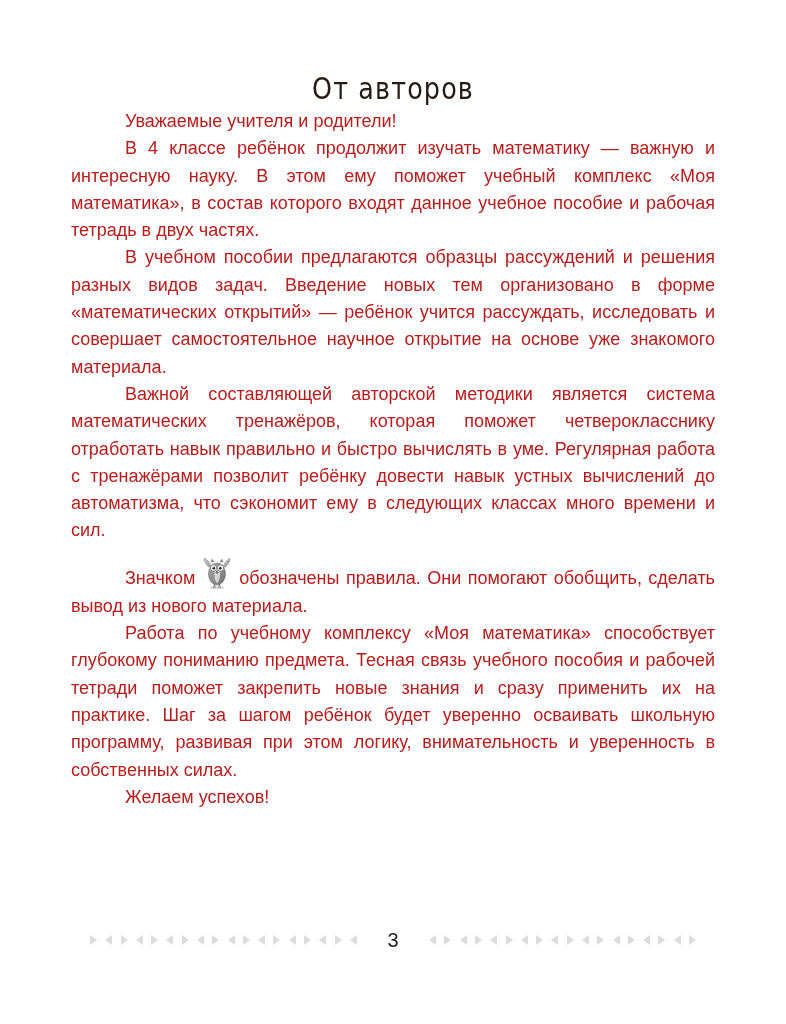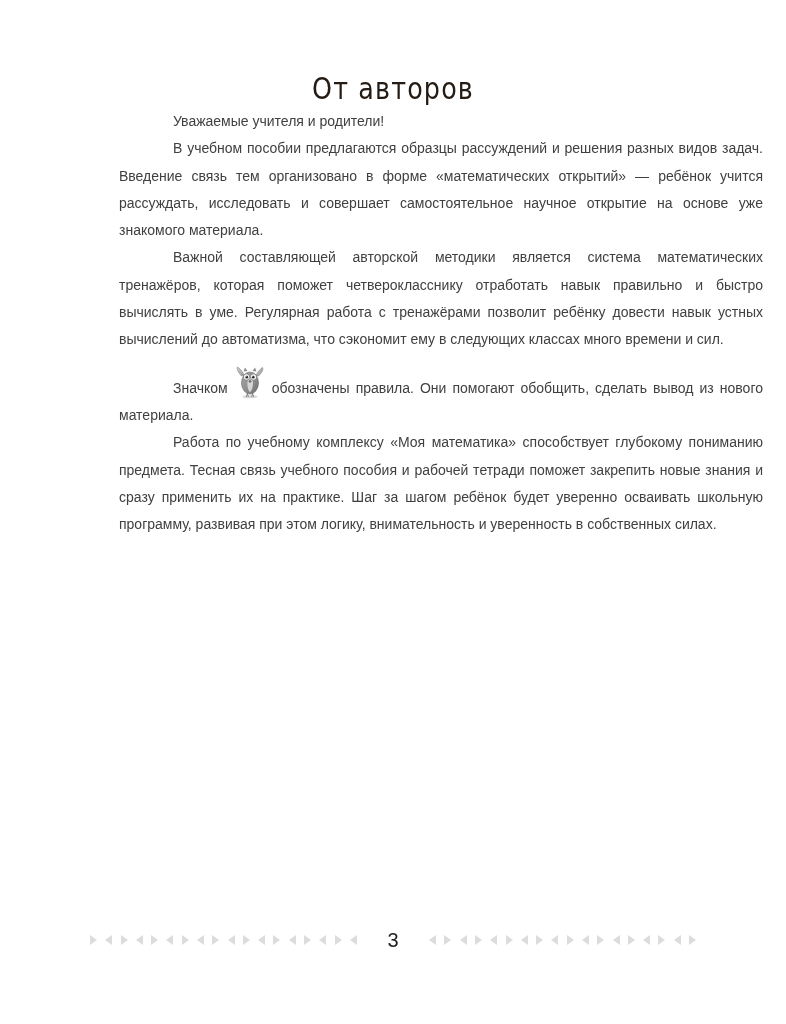--- a/index.html
+++ b/index.html
@@ -39,27 +39,26 @@
     transform-origin: 50% 50%;
     line-height: 1;
   }
 
   
   .content {
     position: absolute;
     top: 108px;
     left: 71px;
     width: 644px;
-    font-size: 14px;
+    font-size: 18px;
     line-height: 27.3px;
-    color: #404040;
+    color: #b91c1c;
     text-align: justify;
     text-justify: inter-word;
     hyphens: manual;
-    margin-left: 48px;
   }
 
   .para {
     margin: 0;
     text-indent: 54px;
     text-align: justify;
   }
   
 
   .para + .para {
@@ -129,22 +128,23 @@
 <body>
 
 <div class="page">
 
   <h1 class="page-title">От авторов</h1>
 
   <div class="content">
 
     <p class="para">Уважаемые учителя и родители!</p>
 
-
-    <p class="para">В учебном пособии предлагаются образцы рассуждений и решения разных видов задач. Введение связь тем организовано в форме «математических открытий» — ребёнок учится рассуждать, исследовать и совершает самостоятельное научное открытие на основе уже знакомого материала.</p>
+    <p class="para">В 4 классе ребёнок продолжит изучать математику — важную и интересную науку. В этом ему поможет учебный комплекс «Моя математика», в состав которого входят данное учебное пособие и рабочая тетрадь в двух частях.</p>
+
+    <p class="para">В учебном пособии предлагаются образцы рассуждений и решения разных видов задач. Введение новых тем организовано в форме «математических открытий» — ребёнок учится рассуждать, исследовать и совершает самостоятельное научное открытие на основе уже знакомого материала.</p>
 
     <p class="para">Важной составляющей авторской методики является система математических тренажёров, которая поможет четверокласснику отработать навык правильно и быстро вычислять в уме. Регулярная работа с тренажёрами позволит ребёнку довести навык устных вычислений до автоматизма, что сэкономит ему в следующих классах много времени и сил.</p>
 
     <p class="para gap-before"><span>Значком</span><span class="owl-icon"><svg viewBox="0 0 60 68" width="30" height="34" aria-hidden="true">
             <defs>
               <linearGradient id="owlBody" x1="0" y1="0" x2="1" y2="1">
                 <stop offset="0%" stop-color="#a8a8a8"></stop>
                 <stop offset="55%" stop-color="#8e8e8e"></stop>
                 <stop offset="100%" stop-color="#6e6e6e"></stop>
               </linearGradient>
@@ -174,20 +174,21 @@
             <circle cx="22.7" cy="23.3" r="0.9" fill="#ffffff"></circle>
             <circle cx="35.5" cy="23.3" r="0.9" fill="#ffffff"></circle>
 
             <path d="M30 28.5 L33.2 33 L30 36 L26.8 33 Z" fill="#6f6f6f"></path>
 
             <path d="M25 57 L23 63 M25 57 L26.5 63 M35 57 L37 63 M35 57 L33.5 63" stroke="#6f6f6f" stroke-width="1.6" fill="none" stroke-linecap="round"></path>
           </svg></span><span>обозначены правила. Они помогают обобщить, сделать вывод из нового материала.</span></p>
 
     <p class="para">Работа по учебному комплексу «Моя математика» способствует глубокому пониманию предмета. Тесная связь учебного пособия и рабочей тетради поможет закрепить новые знания и сразу применить их на практике. Шаг за шагом ребёнок будет уверенно осваивать школьную программу, развивая при этом логику, внимательность и уверенность в собственных силах.</p>
 
+    <p class="para">Желаем успехов!</p>
 
   </div>
 
   <div class="footer">
     <div class="orn orn-left">
         <span class="tri right"></span>
         <span class="tri left"></span>
         <span class="tri right"></span>
         <span class="tri left"></span>
         <span class="tri right"></span>

